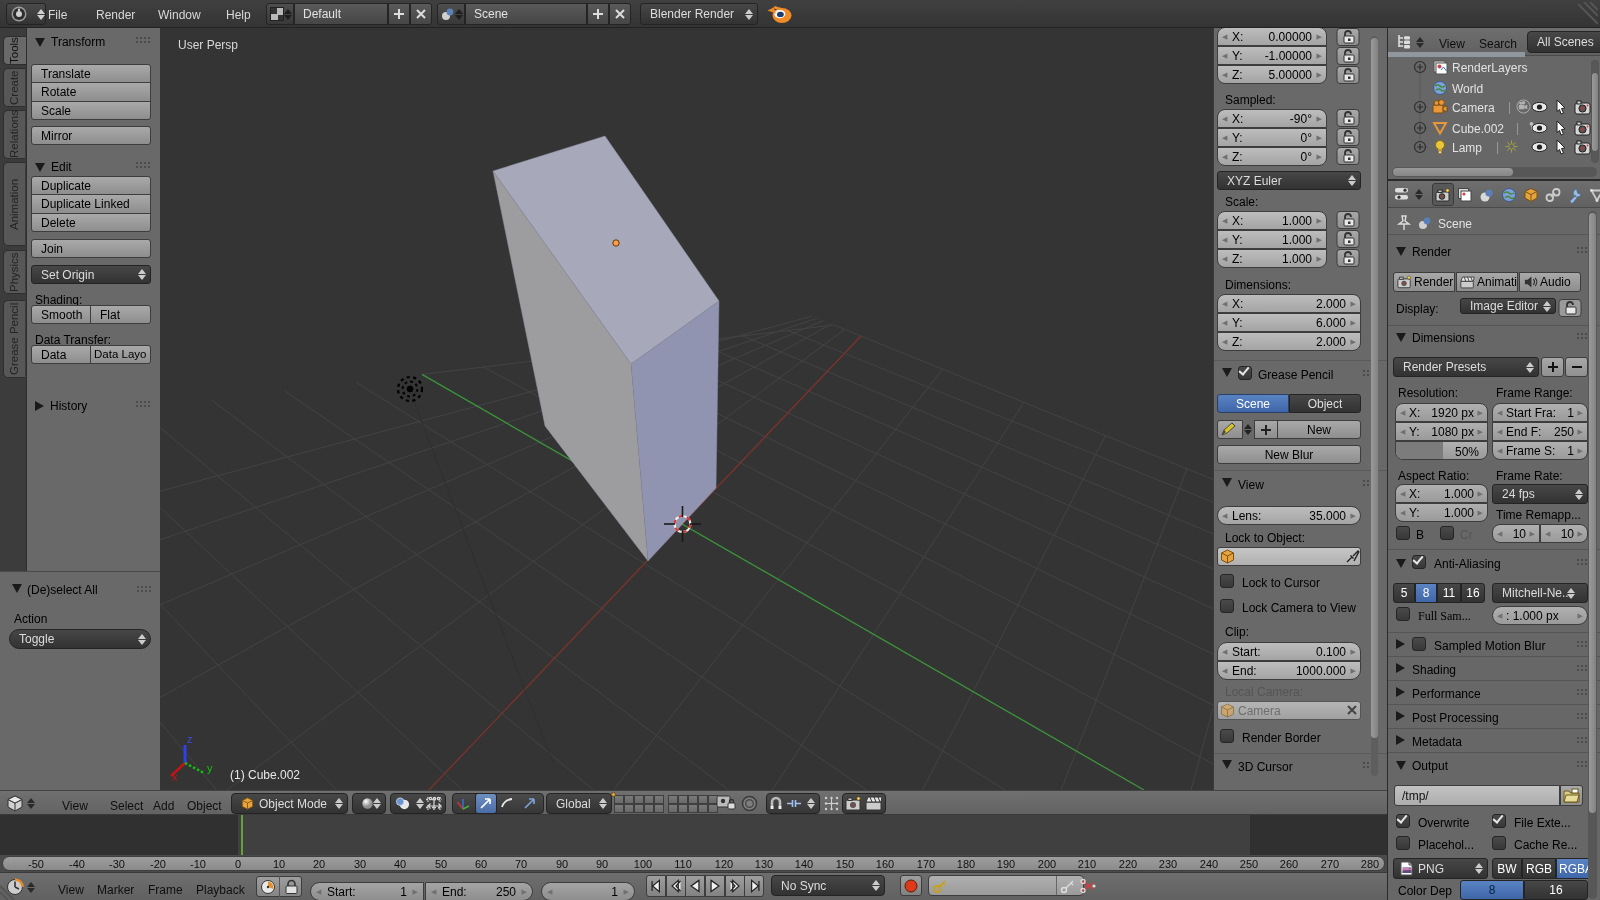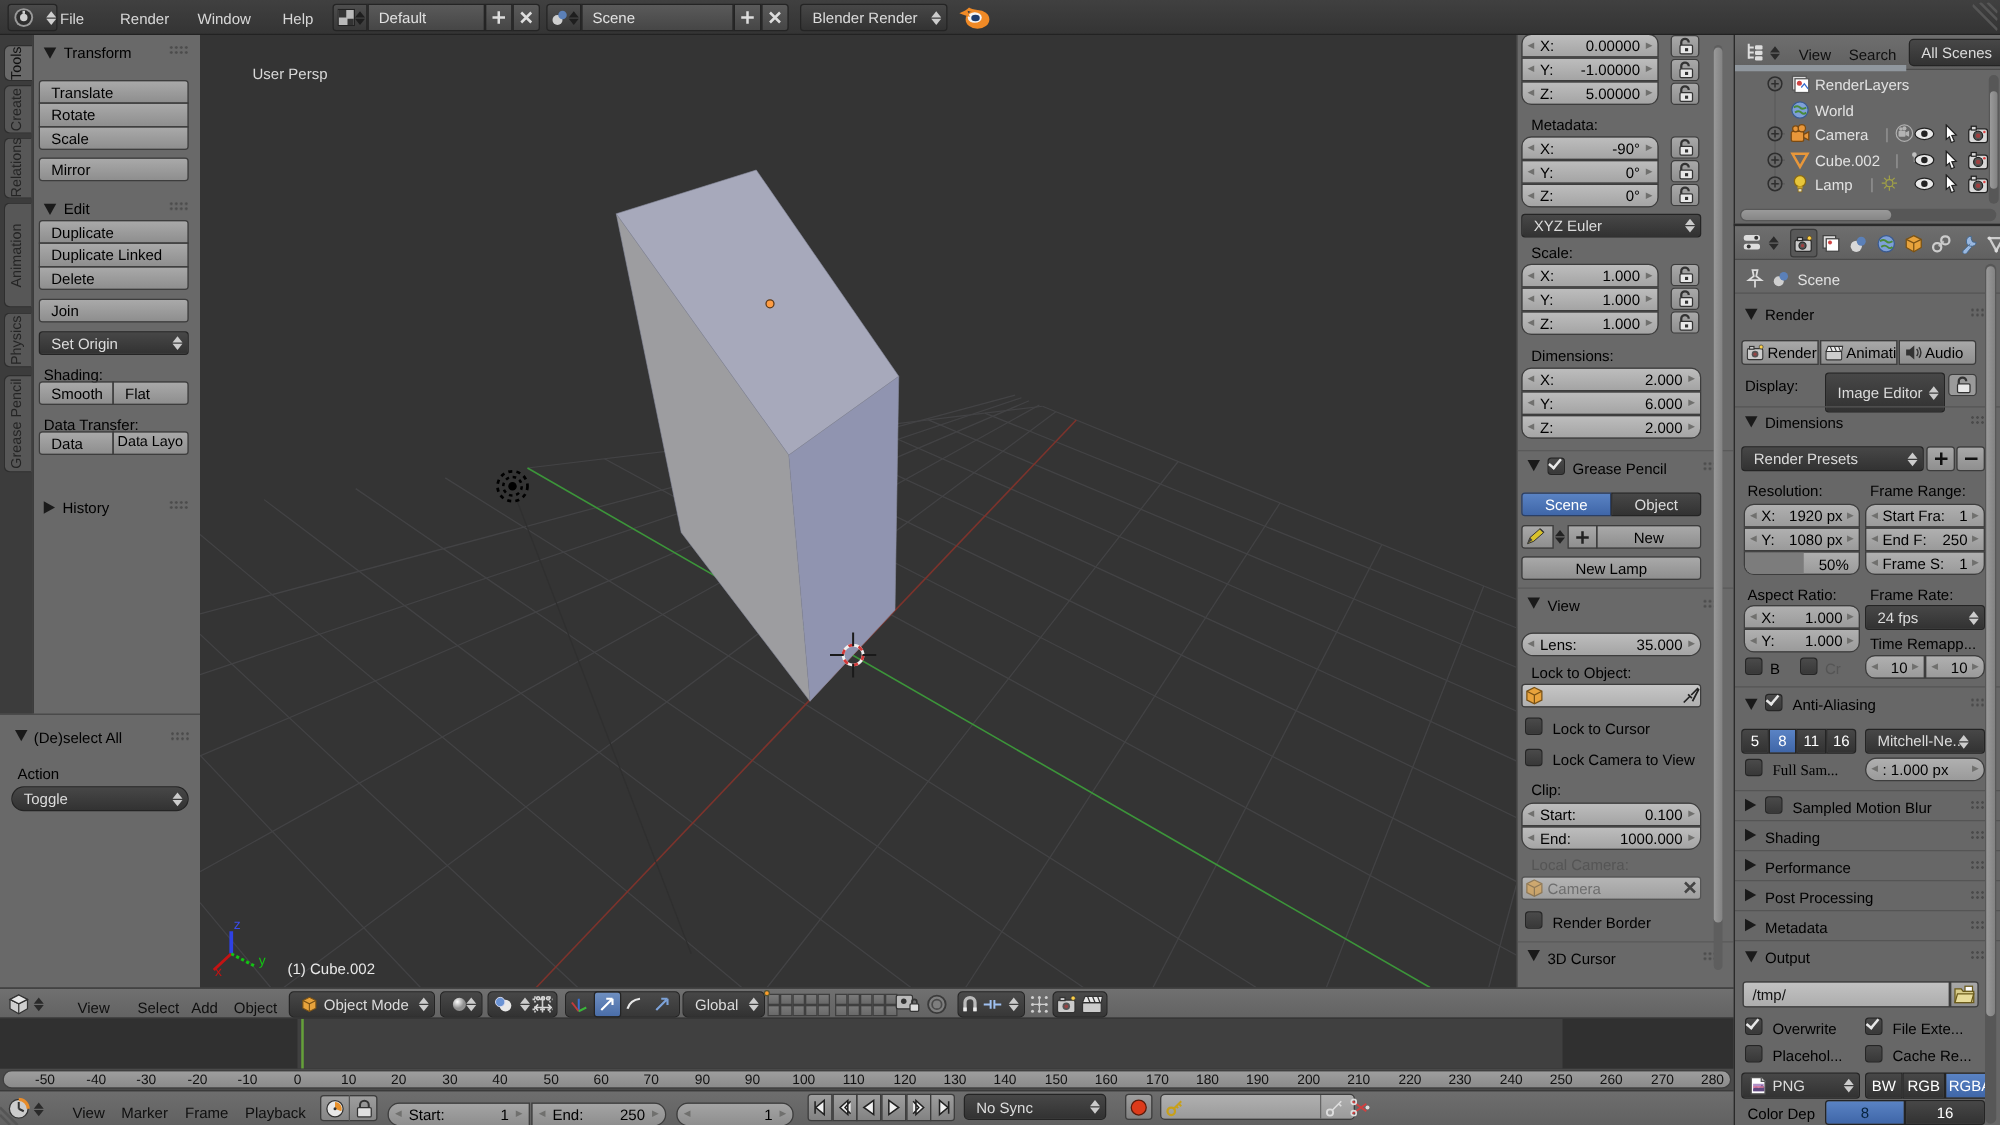--- a/index.html
+++ b/index.html
@@ -162,21 +162,21 @@
       </g>
 <g>
         <line x1="185" y1="763" x2="185" y2="745" stroke="#2e41e5" stroke-width="3"></line>
         <line x1="185" y1="763" x2="171" y2="776" stroke="#c41313" stroke-width="2.4"></line>
         <line x1="185" y1="763" x2="204" y2="773" stroke="#12c412" stroke-width="2.4" stroke-dasharray="2.5 2"></line>
         <text x="187" y="743" fill="#3a4ae8" font-size="11" font-family="Liberation Sans">z</text>
         <text x="172" y="781" fill="#c41313" font-size="11" font-family="Liberation Sans">x</text>
         <text x="207" y="772" fill="#12c412" font-size="11" font-family="Liberation Sans">y</text>
       </g>
 </svg>
-<div class="wlbl" style="left:18px;top:25px;margin-left:24px;">User Persp</div>
+<div class="wlbl" style="left:18px;top:11px;">User Persp</div>
 <div class="wlbl" style="left:70px;top:741px;color:#e8e8e8;">(1) Cube.002</div>
 </div>
 <div class="abs" style="left:0;top:28px;width:26px;height:543px;background:#3c3c3c;">
 <div class="abs" style="left:3px;top:8px;width:23px;height:29px;background:#696969;border:1px solid #2e2e2e;border-right:none;border-radius:5px 0 0 5px;"></div>
 <div class="abs" style="left:4px;top:8px;width:20px;height:29px;color:#101010;font-size:11.5px;display:flex;align-items:center;justify-content:center;writing-mode:vertical-rl;transform:rotate(180deg);white-space:nowrap;">Tools</div>
 <div class="abs" style="left:3px;top:40px;width:22px;height:39px;background:#575757;border:1px solid #2e2e2e;border-right:none;border-radius:5px 0 0 5px;"></div>
 <div class="abs" style="left:4px;top:40px;width:20px;height:39px;color:#242424;font-size:11.5px;display:flex;align-items:center;justify-content:center;writing-mode:vertical-rl;transform:rotate(180deg);white-space:nowrap;">Create</div>
 <div class="abs" style="left:3px;top:82px;width:22px;height:49px;background:#575757;border:1px solid #2e2e2e;border-right:none;border-radius:5px 0 0 5px;"></div>
 <div class="abs" style="left:4px;top:82px;width:20px;height:49px;color:#242424;font-size:11.5px;display:flex;align-items:center;justify-content:center;writing-mode:vertical-rl;transform:rotate(180deg);white-space:nowrap;">Relations</div>
 <div class="abs" style="left:3px;top:134px;width:22px;height:84px;background:#575757;border:1px solid #2e2e2e;border-right:none;border-radius:5px 0 0 5px;"></div>
@@ -260,21 +260,21 @@
       <rect x="8" y="8" width="10" height="7" rx="1" fill="#e8e8e8" stroke="#333"></rect>
       <path d="M9 8 V6 a3 3 0 0 1 6 0" fill="none" stroke="#333" stroke-width="1.8"></path>
       <rect x="12" y="10.5" width="2.5" height="2.5" fill="#333"></rect>
     </svg>
 <svg class="abs" style="left:122px;top:38px" width="24" height="18" viewBox="0 0 24 18">
       <rect x="1" y="0.5" width="22" height="17" rx="3" fill="url(#lockg)" stroke="#3d3d3d"></rect>
       <rect x="8" y="8" width="10" height="7" rx="1" fill="#e8e8e8" stroke="#333"></rect>
       <path d="M9 8 V6 a3 3 0 0 1 6 0" fill="none" stroke="#333" stroke-width="1.8"></path>
       <rect x="12" y="10.5" width="2.5" height="2.5" fill="#333"></rect>
     </svg>
-<div class="lbl" style="left:11px;top:66px;">Metadata:</div>
+<div class="lbl" style="left:11px;top:66px;">Sampled:</div>
 <div class="nf" style="left:3px;top:81px;width:110px;height:19px;border-radius:8px 8px 0 0;background:linear-gradient(#bdbdbd,#a4a4a4);">
       <span class="sarr" style="left:4px;">◀</span>
       <span class="lab">X:</span>
       <span class="val">-90°</span>
       <span class="sarr" style="right:4px;">▶</span>
     </div>
 <div class="nf" style="left:3px;top:100px;width:110px;height:19px;border-radius:0;background:linear-gradient(#bdbdbd,#a4a4a4);">
       <span class="sarr" style="left:4px;">◀</span>
       <span class="lab">Y:</span>
       <span class="val">0°</span>
@@ -380,21 +380,21 @@
 <div class="abs updn" style="left:29px;top:394px;">
       <i class="u" style="border-bottom-color:#222"></i>
       <i class="d" style="border-top-color:#222"></i>
     </div>
 <div class="abs" style="left:40px;top:392px;width:24px;height:19px;background:linear-gradient(#a9a9a9,#8e8e8e);border:1px solid #3d3d3d;border-radius:0;color:#000;font-size:12px;display:flex;align-items:center;justify-content:center;line-height:1;white-space:nowrap;overflow:hidden;">
       <svg width="12" height="12" viewBox="0 0 12 12">
         <path d="M6 1v10M1 6h10" stroke="#222" stroke-width="2"></path>
       </svg>
     </div>
 <div class="abs" style="left:63px;top:392px;width:84px;height:19px;background:linear-gradient(#a9a9a9,#8e8e8e);border:1px solid #3d3d3d;border-radius:0 3px 3px 0;color:#000;font-size:12px;display:flex;align-items:center;justify-content:center;line-height:1;white-space:nowrap;overflow:hidden;">New</div>
-<div class="abs" style="left:3px;top:417px;width:144px;height:19px;background:linear-gradient(#a9a9a9,#8e8e8e);border:1px solid #3d3d3d;border-radius:3px;color:#000;font-size:12px;display:flex;align-items:center;justify-content:center;line-height:1;white-space:nowrap;overflow:hidden;">New Lamp</div>
+<div class="abs" style="left:3px;top:417px;width:144px;height:19px;background:linear-gradient(#a9a9a9,#8e8e8e);border:1px solid #3d3d3d;border-radius:3px;color:#000;font-size:12px;display:flex;align-items:center;justify-content:center;line-height:1;white-space:nowrap;overflow:hidden;">New Blur</div>
 <div class="abs" style="left:0;top:442px;width:174px;height:1px;background:#5a5a5a;"></div>
 <span style="position:absolute;left:8px;top:450px;width:0;height:0;border-top:9px solid #1a1a1a;border-left:5.5px solid transparent;border-right:5.5px solid transparent;"></span>
 <div class="hdr" style="left:24px;top:451px;">View</div>
 <div class="dots" style="left:148px;top:451px;"></div>
 <div class="nf" style="left:3px;top:478px;width:144px;height:19px;border-radius:10px;background:linear-gradient(#bdbdbd,#a4a4a4);">
       <span class="sarr" style="left:4px;">◀</span>
       <span class="lab">Lens:</span>
       <span class="val">35.000</span>
       <span class="sarr" style="right:4px;">▶</span>
     </div>
@@ -950,21 +950,21 @@
       <span style="margin-left:2px">Animati</span>
     </div>
 <div class="abs" style="left:131px;top:91px;width:62px;height:20px;background:linear-gradient(#a9a9a9,#8e8e8e);border:1px solid #3d3d3d;border-radius:0 3px 3px 0;color:#000;font-size:12px;display:flex;align-items:center;padding-left:3px;">
       <svg width="15" height="14" viewBox="0 0 16 15">
         <path d="M2 5 h3 L9 1.5 V13.5 L5 10 H2 Z" fill="#333"></path>
         <path d="M11 4.5 a4.5 4.5 0 0 1 0 6 M13 3 a7 7 0 0 1 0 9" stroke="#333" fill="none" stroke-width="1.3"></path>
       </svg>
       <span style="margin-left:2px">Audio</span>
     </div>
 <div class="lbl" style="left:8px;top:122px;">Display:</div>
-<div class="dk" style="left:72px;top:117px;width:96px;height:32px;">Image Editor<span class="ar updn">
+<div class="dk" style="left:72px;top:117px;width:96px;height:16px;">Image Editor<span class="ar updn">
         <i class="u" style="border-bottom-color:#ccc"></i>
         <i class="d" style="border-top-color:#ccc"></i>
       </span></div>
 <svg class="abs" style="left:170px;top:118px" width="24" height="18" viewBox="0 0 24 18">
       <rect x="1" y="0.5" width="22" height="17" rx="3" fill="#9a9a9a" stroke="#3d3d3d"></rect>
       <rect x="8" y="8" width="10" height="7" rx="1" fill="#e8e8e8" stroke="#333"></rect>
       <path d="M9 8 V6 a3 3 0 0 1 6 0" fill="none" stroke="#333" stroke-width="1.8"></path>
     </svg>
 <div class="abs" style="left:0;top:144px;width:213px;height:1px;background:#555;"></div>
 <span style="position:absolute;left:8px;top:152px;width:0;height:0;border-top:9px solid #1a1a1a;border-left:5.5px solid transparent;border-right:5.5px solid transparent;"></span>

